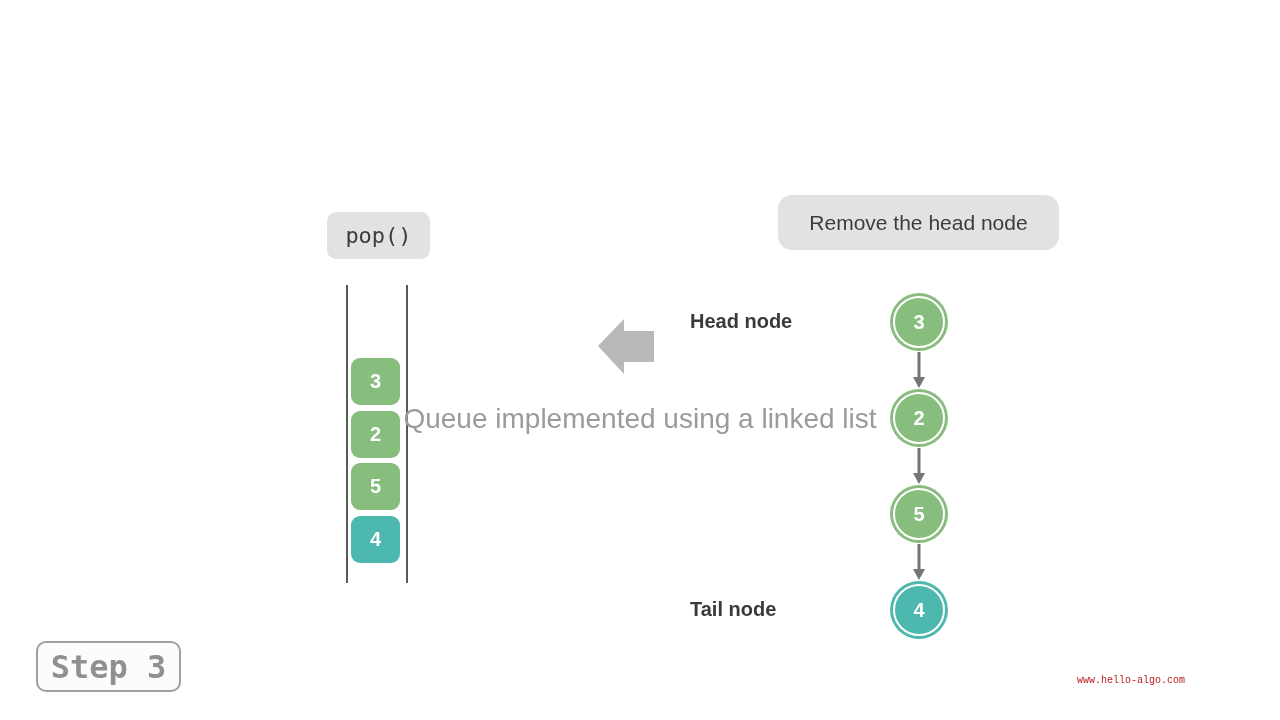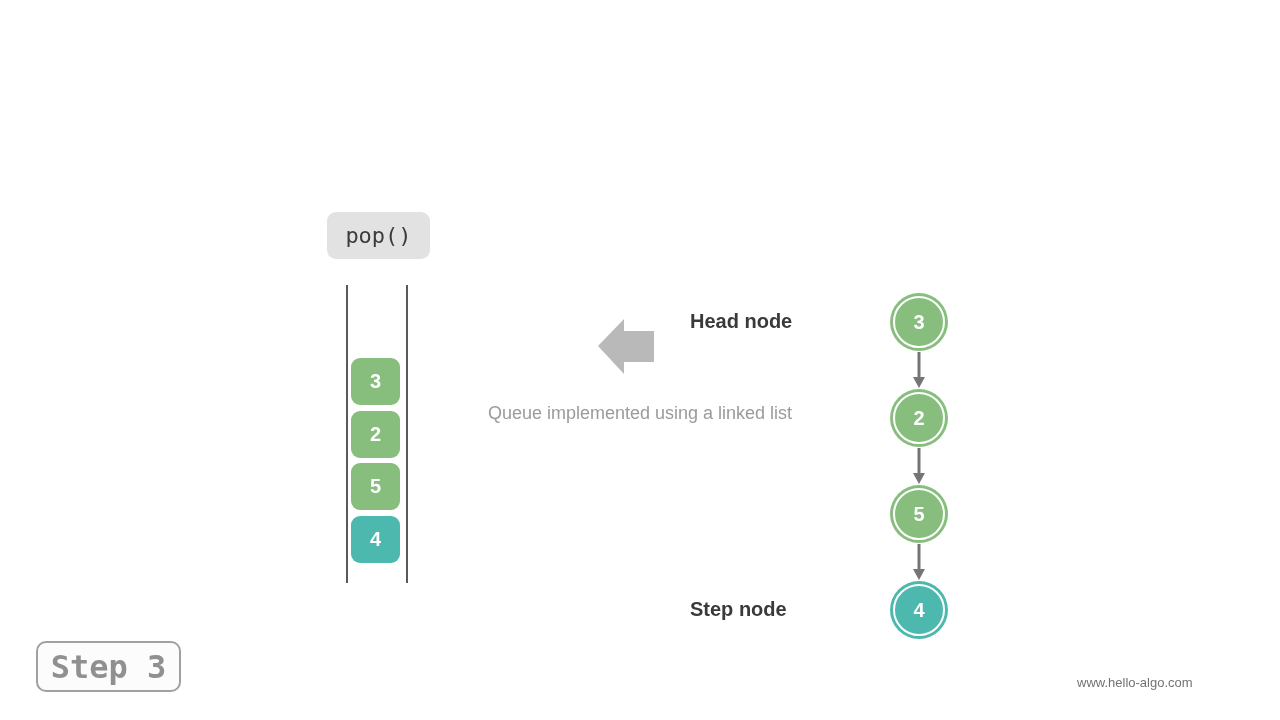--- a/index.html
+++ b/index.html
@@ -30,21 +30,21 @@
   
   .cell{
     left:351px;width:49px;height:47px;border-radius:9px;
     display:flex;align-items:center;justify-content:center;
     color:#ffffff;font-size:20px;font-weight:bold;
   }
   .green{background:#87be7e;}
   .teal{background:#4db8ad;}
 
   
-  .caption{left:340px;top:403px;width:600px;text-align:center;font-size:18px;color:#9b9b9b;}
+  .caption{left:340px;top:403px;width:600px;text-align:center;font-size:28px;color:#9b9b9b;}
 
   
   .side-label{width:181px;text-align:left;font-size:20px;font-weight:bold;color:#3a3a3a;left:690px;}
 
   
   .node{
     width:48px;height:48px;border-radius:50%;border:2px solid #ffffff;box-sizing:content-box;
     display:flex;align-items:center;justify-content:center;
     color:#ffffff;font-size:20px;font-weight:bold;left:893px;
   }
@@ -55,32 +55,35 @@
 
   
   .step-badge{
     left:36px;top:641px;width:145px;height:51px;box-sizing:border-box;
     border:2px solid #a0a0a0;border-radius:10px;background:#fcfcfc;
     display:flex;align-items:center;justify-content:center;
     font-family:"DejaVu Sans Mono", monospace;font-size:32px;font-weight:bold;color:#909090;
   }
 
   .watermark{
-    left:1077px;top:675px;font-family:Liberation Sans, sans-serif;font-size:13px;color:#737373;
+    left:1077px;top:675px;font-family:Liberation Mono, monospace;font-size:10px;color:#b91c1c;
   }
 </style>
 </head>
 <body>
 
 <div id="canvas">
 
   <div class="abs badge op-badge">
       <span>pop()</span>
     </div>
 
+  <div class="abs badge note-badge">
+      <span>Remove the head node</span>
+    </div>
 
   <div class="abs rail rail-left"></div>
   <div class="abs rail rail-right"></div>
 
   <div class="abs cell green" style="top:358px;">
       <span>3</span>
     </div>
   <div class="abs cell green" style="top:411px;">
       <span>2</span>
     </div>
@@ -91,21 +94,21 @@
       <span>4</span>
     </div>
 
   <svg class="abs" style="left:598px;top:318px;" width="56" height="57" viewBox="0 0 56 57">
     <polygon points="0,28 26,1 26,13 56,13 56,44 26,44 26,56" fill="#b9b9b9"></polygon>
   </svg>
 
   <div class="abs caption">Queue implemented using a linked list</div>
 
   <div class="abs side-label" style="top:310px;">Head node</div>
-  <div class="abs side-label" style="top:598px;">Step node</div>
+  <div class="abs side-label" style="top:598px;">Tail node</div>
 
   <div class="abs node green" style="top:296px;">
       <span>3</span>
     </div>
   <div class="abs node green" style="top:392px;">
       <span>2</span>
     </div>
   <div class="abs node green" style="top:488px;">
       <span>5</span>
     </div>

